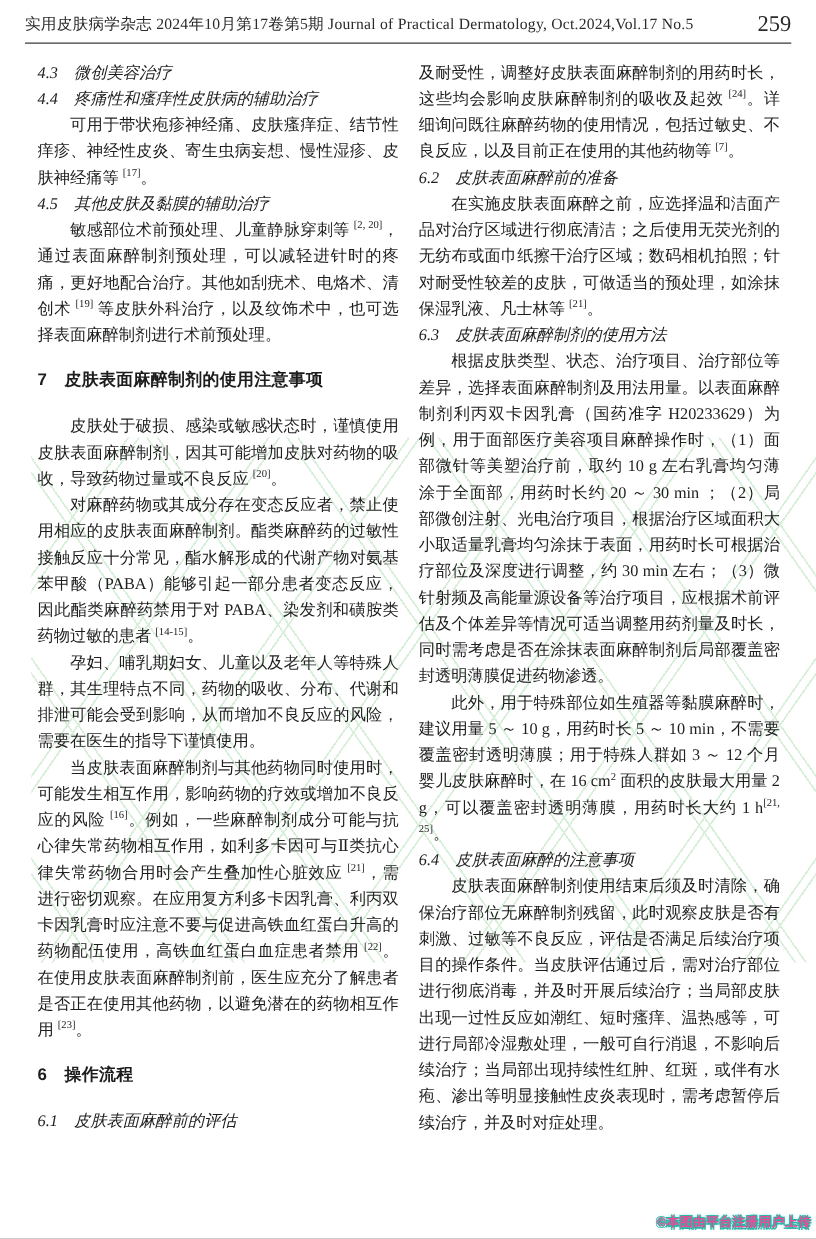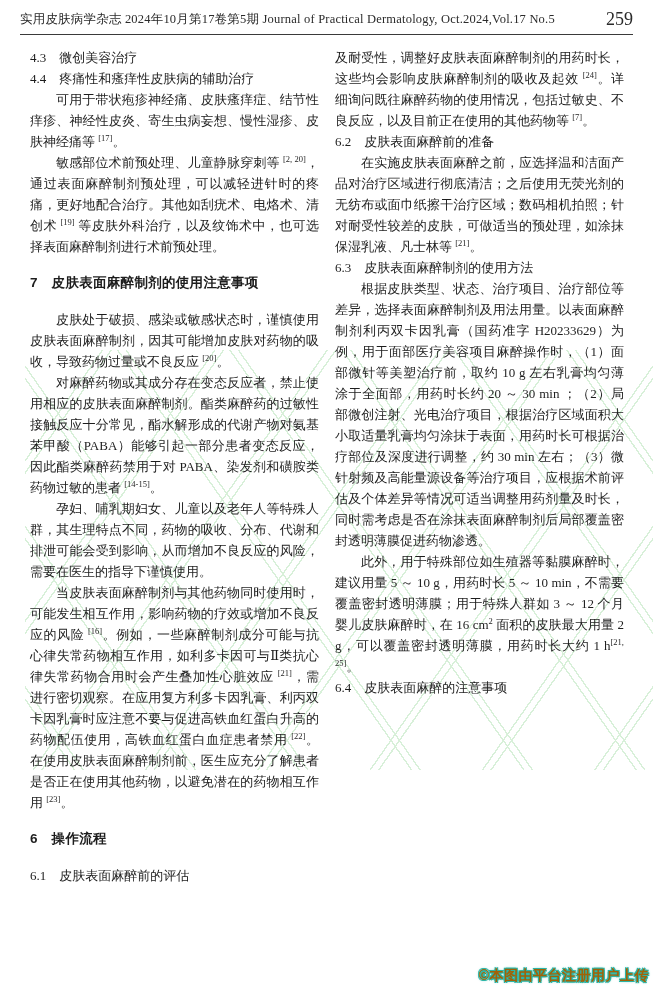--- a/index.html
+++ b/index.html
@@ -31,40 +31,40 @@
     text-align:justify;text-justify:inter-ideograph;
   }
   .block{margin:0;}
   .p{text-indent:2em;}
   .p.noindent{text-indent:0;}
   .h1{
     font-family:"Liberation Sans","DejaVu Sans",sans-serif;
     font-weight:bold;font-size:13.5px;
     margin:15px 0 16px 0;letter-spacing:0.3px;
   }
-  .h2{font-weight:normal;margin:0;}
+  .h2{font-weight:normal;margin:0;font-style:italic;}
   sup{font-size:8.5px;line-height:0;vertical-align:super;letter-spacing:0;}
   .lattice{
     position:absolute;left:25px;right:0;top:350px;height:420px;
     pointer-events:none;opacity:0.55;
     background:
       repeating-linear-gradient(55deg,
         transparent 0 40px, var(--lat) 40px 41.4px,
         transparent 41.4px 47px, var(--lat) 47px 48.4px,
         transparent 48.4px 92px),
       repeating-linear-gradient(-55deg,
         transparent 0 40px, var(--lat) 40px 41.4px,
         transparent 41.4px 47px, var(--lat) 47px 48.4px,
         transparent 48.4px 92px);
   }
   .upload-watermark{
     position:absolute;right:4px;bottom:6px;
     font-family:"Liberation Sans","DejaVu Sans",sans-serif;
-    font-weight:bold;font-size:14px;letter-spacing:0.5px;
-    color:#a16207;
+    font-weight:bold;font-size:10px;letter-spacing:0.5px;
+    color:#ec4899;
     text-shadow:
       -1px -1px 0 var(--wm), 1px -1px 0 var(--wm),
       -1px 1px 0 var(--wm), 1px 1px 0 var(--wm),
       0 0 3px var(--wm);
     white-space:nowrap;
   }
 </style>
 </head>
 <body>
 
@@ -75,35 +75,37 @@
     <span class="page-number">259</span>
   </div>
 
   <div class="lattice" style="--lat: #b9e4bb;"></div>
 
   <div class="columns">
     <div class="col" id="col-left">
         <div class="block h2"><span>4.3　微创美容治疗</span></div>
         <div class="block h2"><span>4.4　疼痛性和瘙痒性皮肤病的辅助治疗</span></div>
         <div class="block p"><span>可用于带状疱疹神经痛、皮肤瘙痒症、结节性痒疹、神经性皮炎、寄生虫病妄想、慢性湿疹、皮肤神经痛等 </span><sup>[17]</sup><span>。</span></div>
+        <div class="block h2"><span>4.5　其他皮肤及黏膜的辅助治疗</span></div>
         <div class="block p"><span>敏感部位术前预处理、儿童静脉穿刺等 </span><sup>[2, 20]</sup><span>，通过表面麻醉制剂预处理，可以减轻进针时的疼痛，更好地配合治疗。其他如刮疣术、电烙术、清创术 </span><sup>[19]</sup><span> 等皮肤外科治疗，以及纹饰术中，也可选择表面麻醉制剂进行术前预处理。</span></div>
         <div class="block h1"><span>7　皮肤表面麻醉制剂的使用注意事项</span></div>
         <div class="block p"><span>皮肤处于破损、感染或敏感状态时，谨慎使用皮肤表面麻醉制剂，因其可能增加皮肤对药物的吸收，导致药物过量或不良反应 </span><sup>[20]</sup><span>。</span></div>
         <div class="block p"><span>对麻醉药物或其成分存在变态反应者，禁止使用相应的皮肤表面麻醉制剂。酯类麻醉药的过敏性接触反应十分常见，酯水解形成的代谢产物对氨基苯甲酸（PABA）能够引起一部分患者变态反应，因此酯类麻醉药禁用于对 PABA、染发剂和磺胺类药物过敏的患者 </span><sup>[14-15]</sup><span>。</span></div>
         <div class="block p"><span>孕妇、哺乳期妇女、儿童以及老年人等特殊人群，其生理特点不同，药物的吸收、分布、代谢和排泄可能会受到影响，从而增加不良反应的风险，需要在医生的指导下谨慎使用。</span></div>
         <div class="block p"><span>当皮肤表面麻醉制剂与其他药物同时使用时，可能发生相互作用，影响药物的疗效或增加不良反应的风险 </span><sup>[16]</sup><span>。例如，一些麻醉制剂成分可能与抗心律失常药物相互作用，如利多卡因可与Ⅱ类抗心律失常药物合用时会产生叠加性心脏效应 </span><sup>[21]</sup><span>，需进行密切观察。在应用复方利多卡因乳膏、利丙双卡因乳膏时应注意不要与促进高铁血红蛋白升高的药物配伍使用，高铁血红蛋白血症患者禁用 </span><sup>[22]</sup><span>。在使用皮肤表面麻醉制剂前，医生应充分了解患者是否正在使用其他药物，以避免潜在的药物相互作用 </span><sup>[23]</sup><span>。</span></div>
         <div class="block h1"><span>6　操作流程</span></div>
         <div class="block h2"><span>6.1　皮肤表面麻醉前的评估</span></div>
       </div>
     <div class="col" id="col-right">
         <div class="block p noindent"><span>及耐受性，调整好皮肤表面麻醉制剂的用药时长，这些均会影响皮肤麻醉制剂的吸收及起效 </span><sup>[24]</sup><span>。详细询问既往麻醉药物的使用情况，包括过敏史、不良反应，以及目前正在使用的其他药物等 </span><sup>[7]</sup><span>。</span></div>
         <div class="block h2"><span>6.2　皮肤表面麻醉前的准备</span></div>
         <div class="block p"><span>在实施皮肤表面麻醉之前，应选择温和洁面产品对治疗区域进行彻底清洁；之后使用无荧光剂的无纺布或面巾纸擦干治疗区域；数码相机拍照；针对耐受性较差的皮肤，可做适当的预处理，如涂抹保湿乳液、凡士林等 </span><sup>[21]</sup><span>。</span></div>
         <div class="block h2"><span>6.3　皮肤表面麻醉制剂的使用方法</span></div>
         <div class="block p"><span>根据皮肤类型、状态、治疗项目、治疗部位等差异，选择表面麻醉制剂及用法用量。以表面麻醉制剂利丙双卡因乳膏（国药准字 H20233629）为例，用于面部医疗美容项目麻醉操作时，（1）面部微针等美塑治疗前，取约 10 g 左右乳膏均匀薄涂于全面部，用药时长约 20 ～ 30 min ；（2）局部微创注射、光电治疗项目，根据治疗区域面积大小取适量乳膏均匀涂抹于表面，用药时长可根据治疗部位及深度进行调整，约 30 min 左右；（3）微针射频及高能量源设备等治疗项目，应根据术前评估及个体差异等情况可适当调整用药剂量及时长，同时需考虑是否在涂抹表面麻醉制剂后局部覆盖密封透明薄膜促进药物渗透。</span></div>
         <div class="block p"><span>此外，用于特殊部位如生殖器等黏膜麻醉时，建议用量 5 ～ 10 g，用药时长 5 ～ 10 min，不需要覆盖密封透明薄膜；用于特殊人群如 3 ～ 12 个月婴儿皮肤麻醉时，在 16 cm</span><sup>2</sup><span> 面积的皮肤最大用量 2 g，可以覆盖密封透明薄膜，用药时长大约 1 h</span><sup>[21, 25]</sup><span>。</span></div>
         <div class="block h2"><span>6.4　皮肤表面麻醉的注意事项</span></div>
+        <div class="block p"><span>皮肤表面麻醉制剂使用结束后须及时清除，确保治疗部位无麻醉制剂残留，此时观察皮肤是否有刺激、过敏等不良反应，评估是否满足后续治疗项目的操作条件。当皮肤评估通过后，需对治疗部位进行彻底消毒，并及时开展后续治疗；当局部皮肤出现一过性反应如潮红、短时瘙痒、温热感等，可进行局部冷湿敷处理，一般可自行消退，不影响后续治疗；当局部出现持续性红肿、红斑，或伴有水疱、渗出等明显接触性皮炎表现时，需考虑暂停后续治疗，并及时对症处理。</span></div>
       </div>
   </div>
 
   <div class="upload-watermark" style="--wm: #2bb5a6;">©本图由平台注册用户上传</div>
 
 </div>
 
 </body></html>

